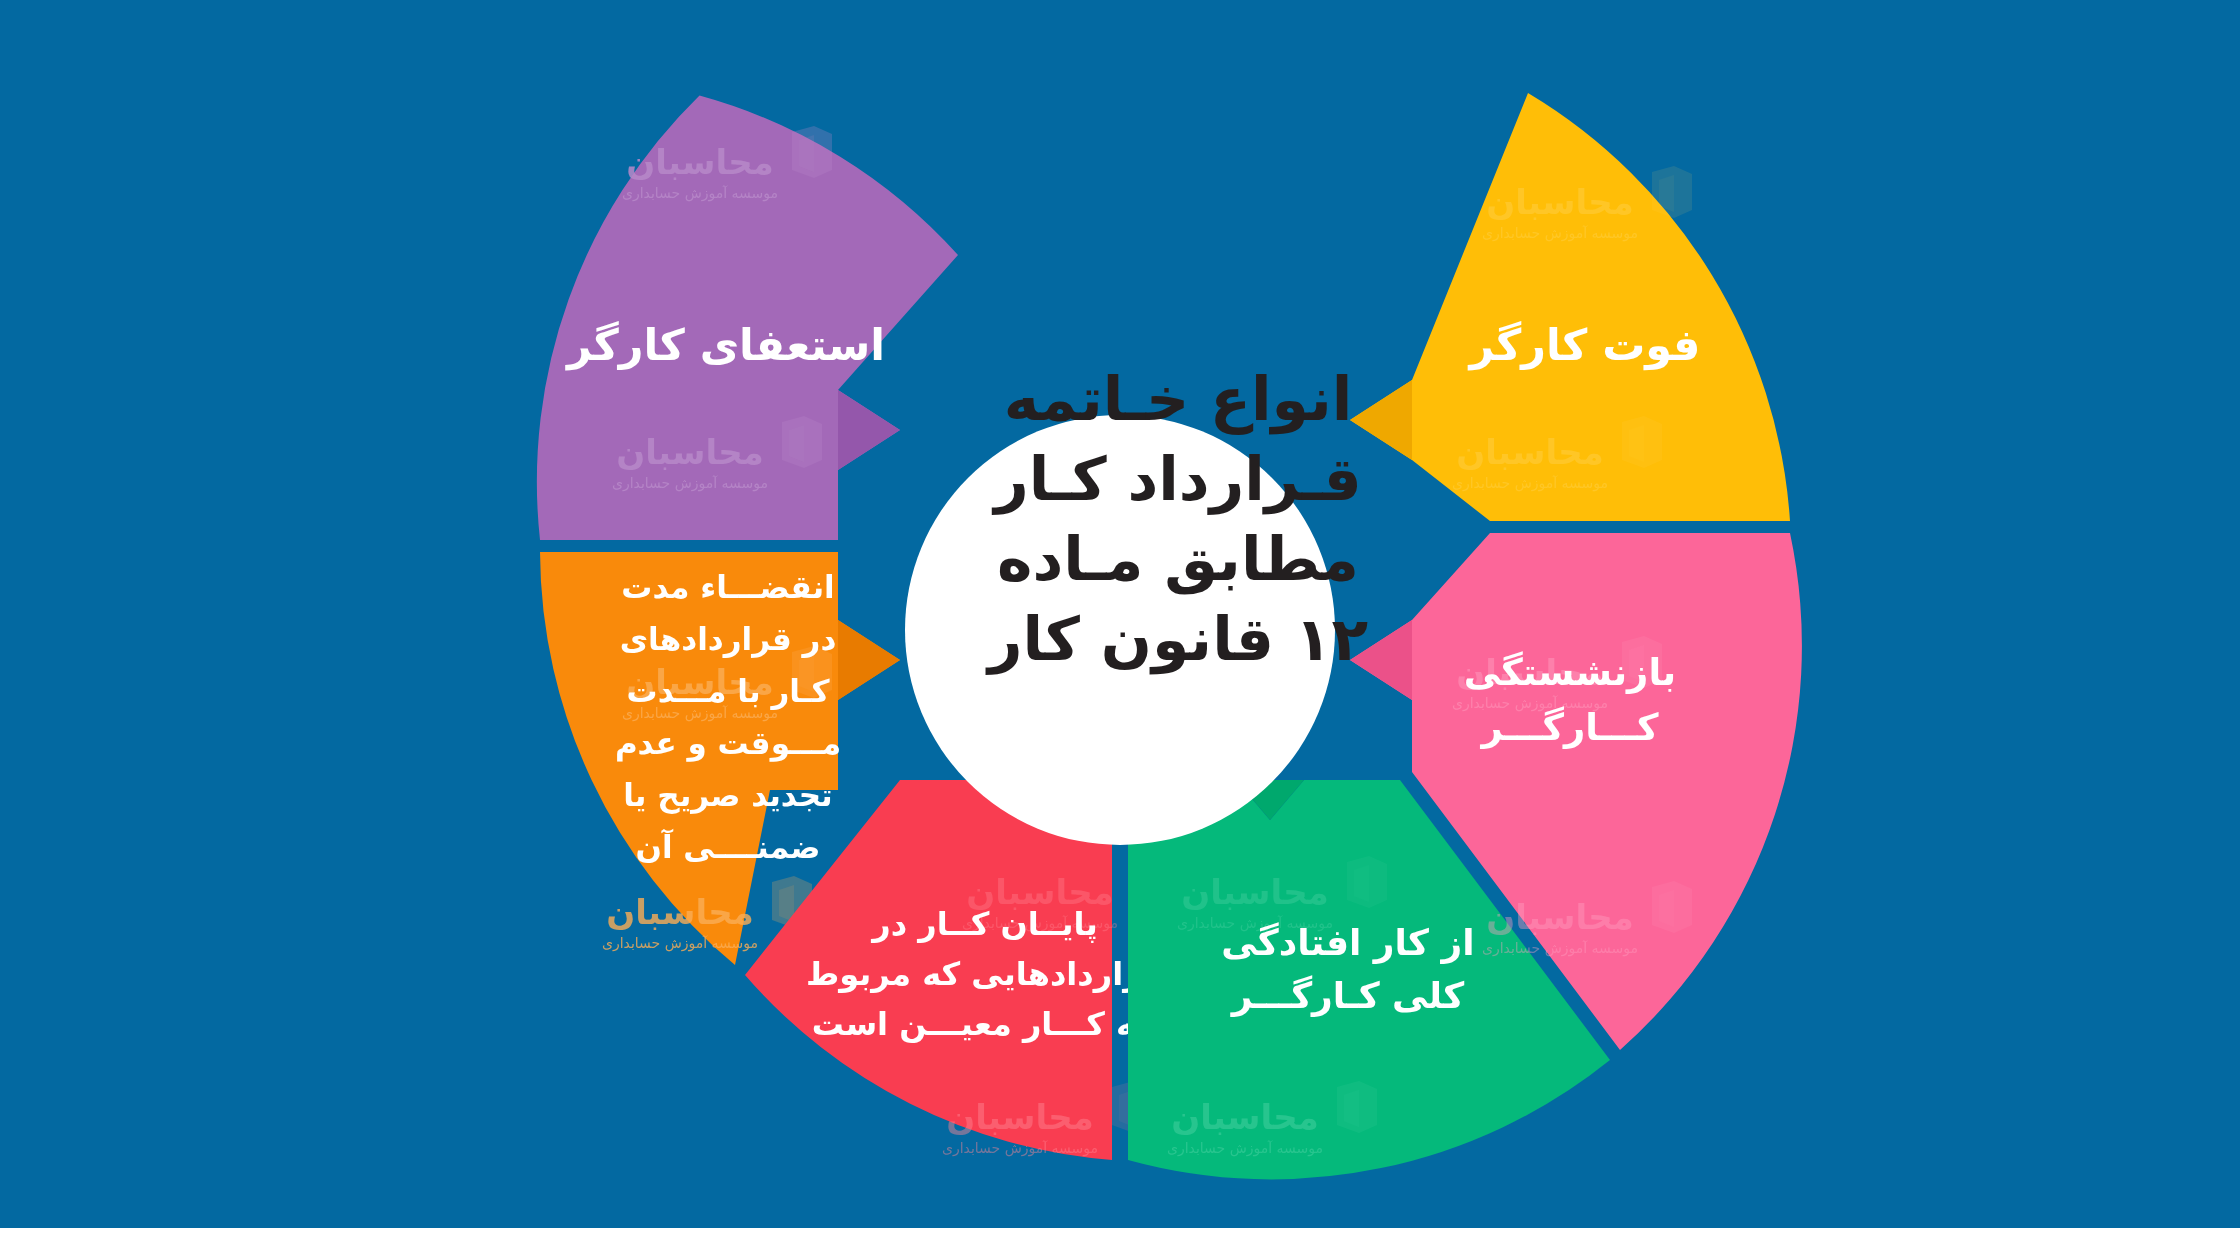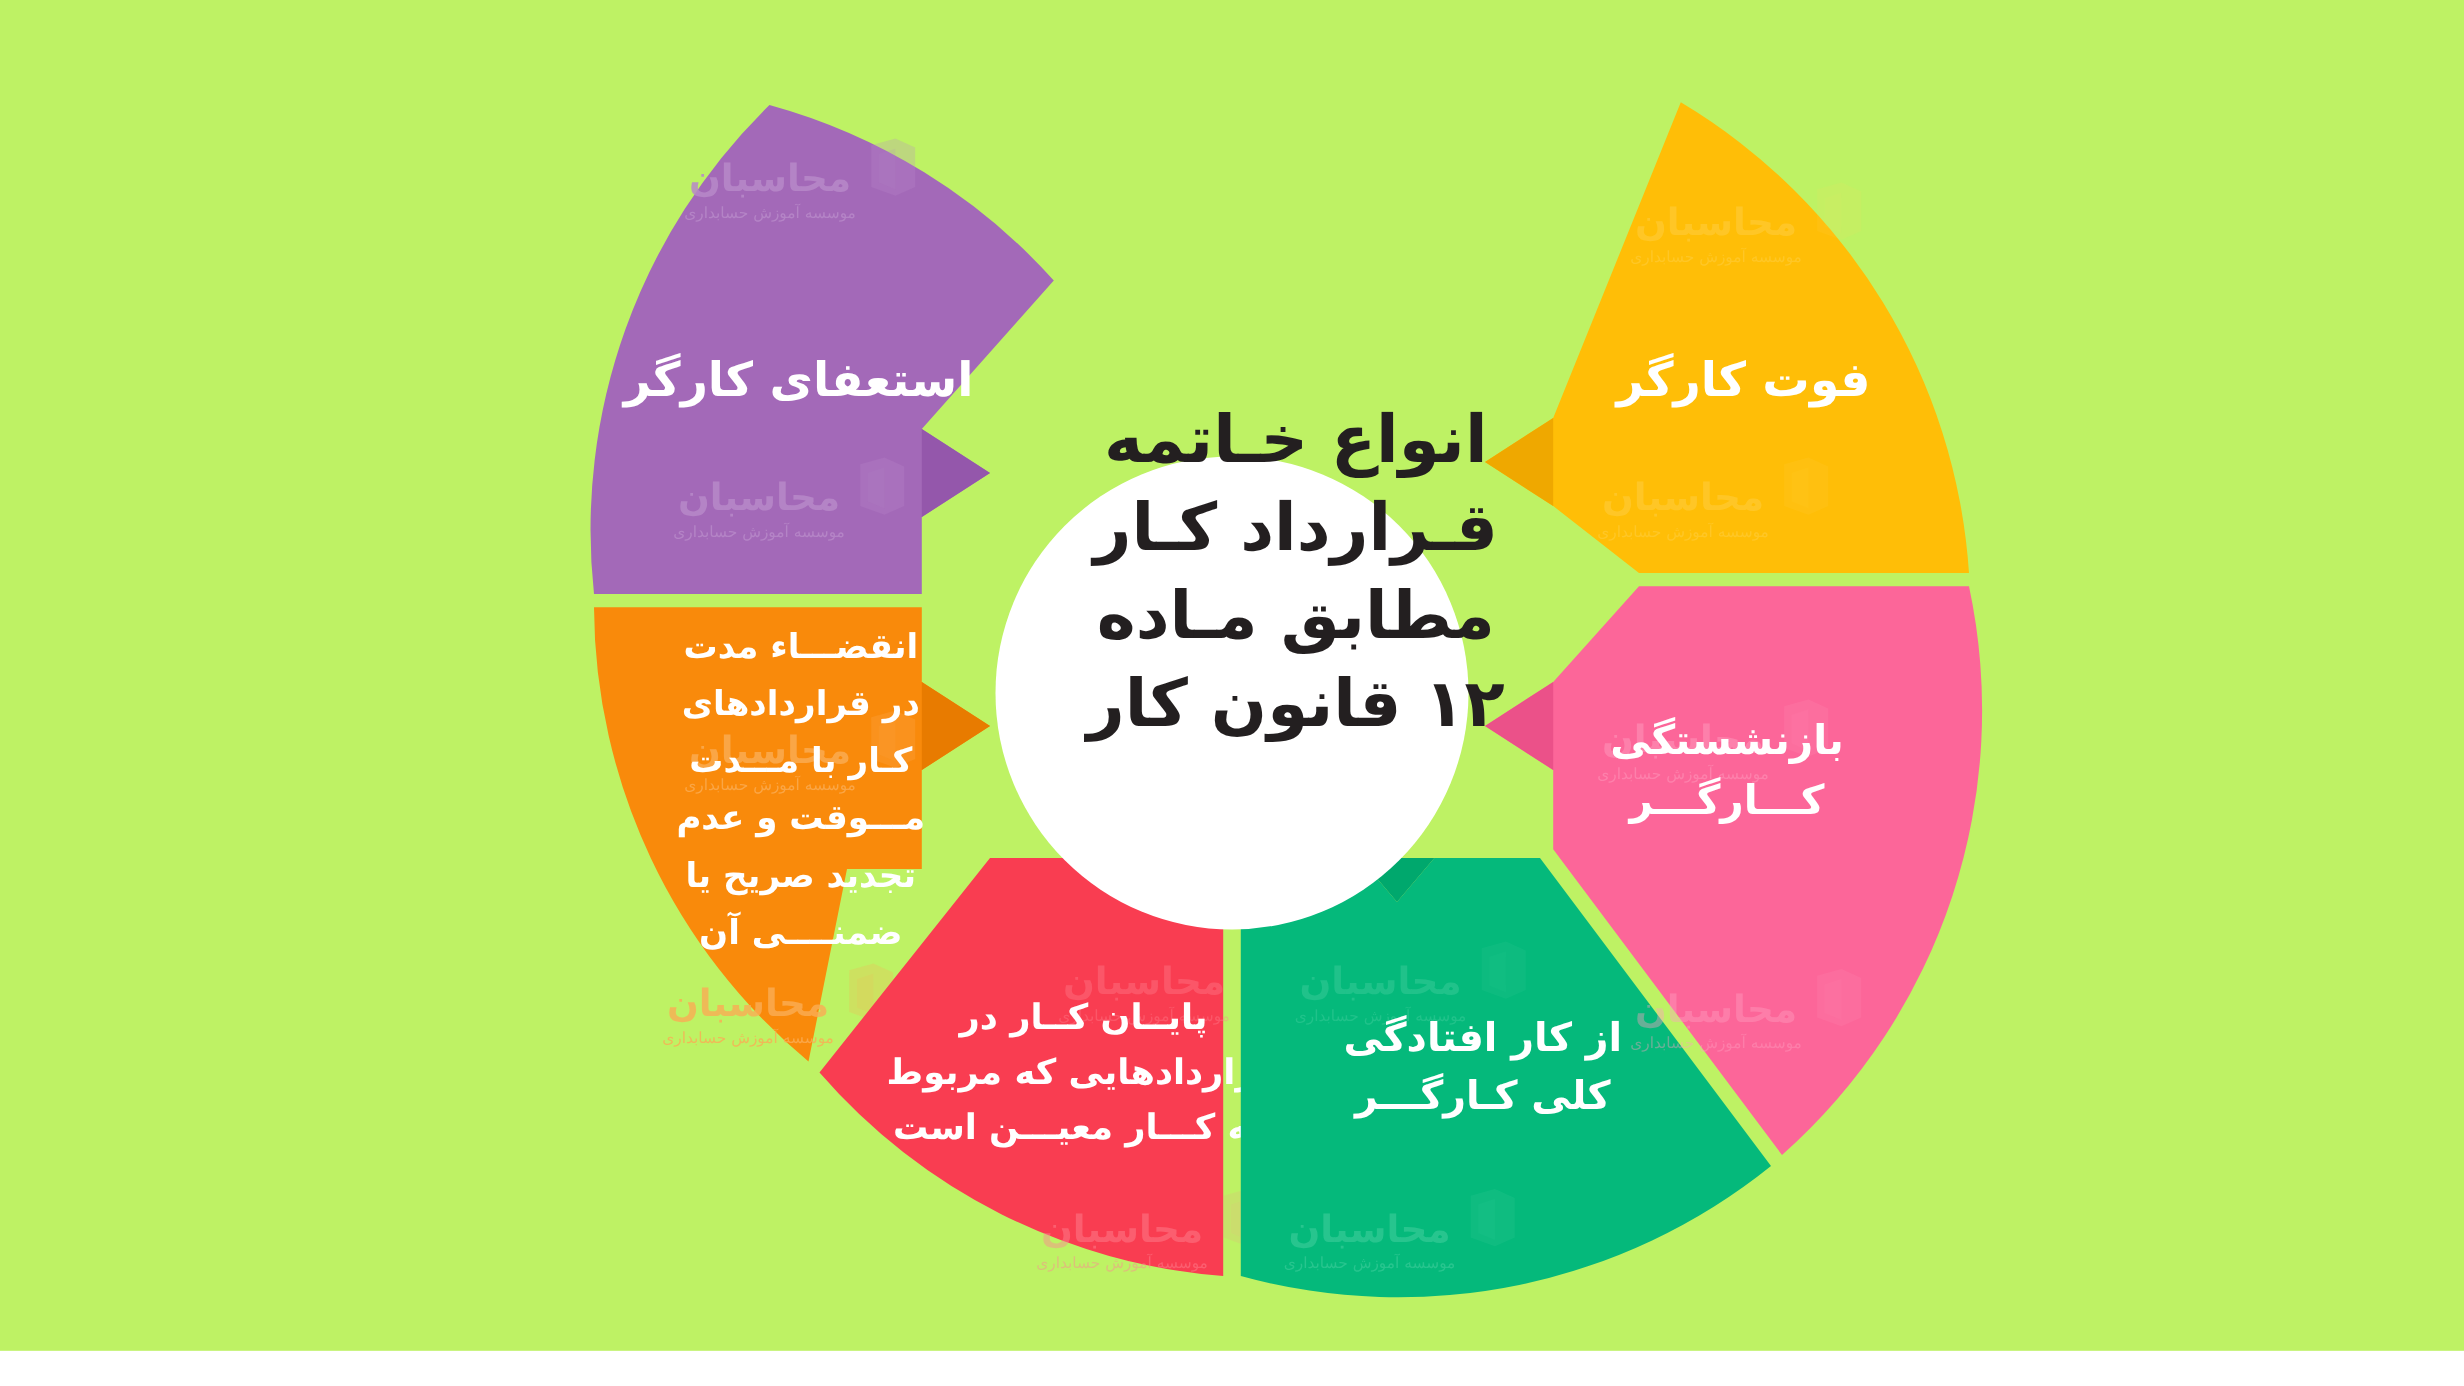--- a/index.html
+++ b/index.html
@@ -10,21 +10,21 @@
   body {
     width: 2240px;
     height: 1260px;
     font-family: "DejaVu Sans", "Liberation Sans", sans-serif;
     overflow: hidden;
   }
   #stage {
     position: relative;
     width: 2240px;
     height: 1228px;
-    background: #bef264;
+    background: #0369a1;
   }
   #wheel {
     position: absolute;
     left: 0;
     top: 0;
     width: 2240px;
     height: 1260px;
     display: block;
   }
   .seg-label {

